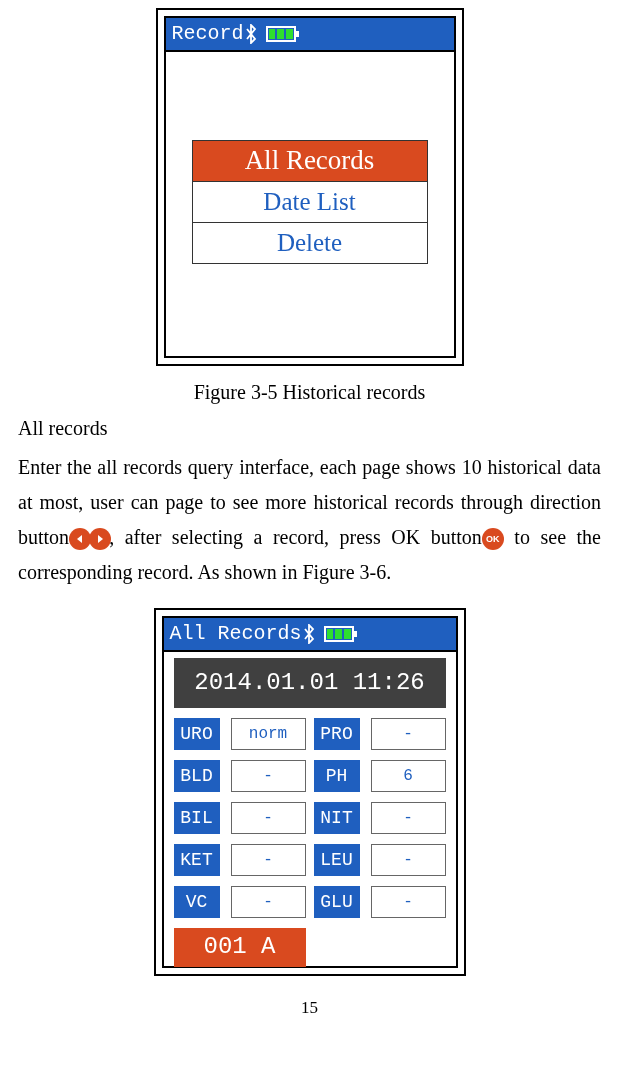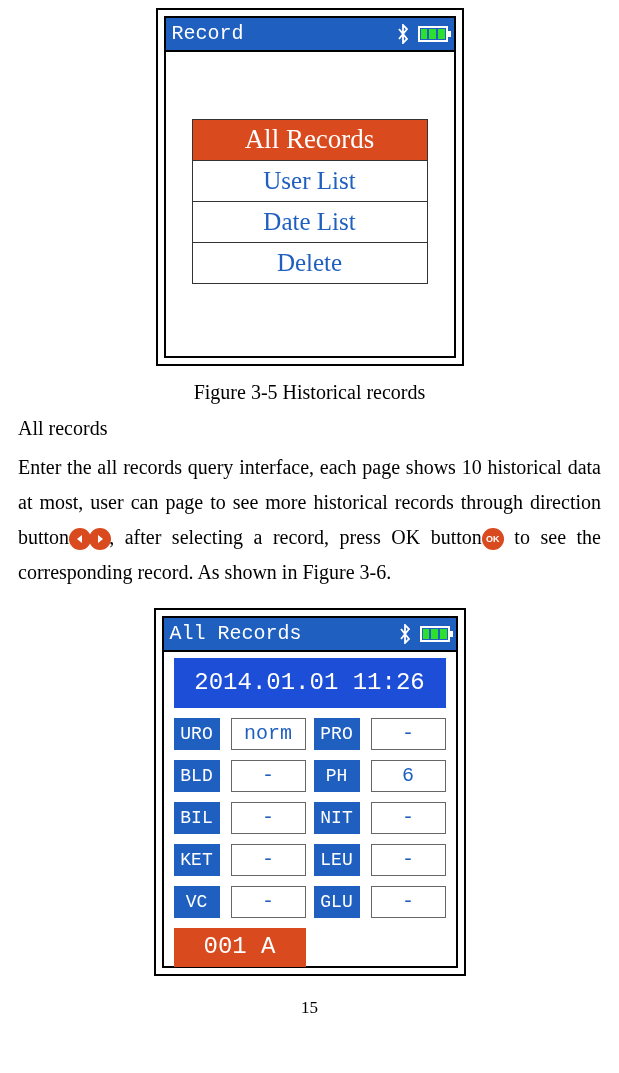--- a/index.html
+++ b/index.html
@@ -31,21 +31,20 @@
     flex-direction: column;
   }
 
   
   .titlebar {
     background: #1f5fbf;
     color: #fff;
     height: 34px;
     display: flex;
     align-items: center;
-    justify-content: space-between;
     padding: 0 6px;
     font-family: "Courier New", monospace;
     font-size: 20px;
     border-bottom: 2px solid #000;
   }
   .titlebar-icons {
     display: flex;
     align-items: center;
     gap: 8px;
   }
@@ -150,21 +149,21 @@
     font-family: sans-serif;
   }
 
   
   .details-body {
     flex: 1;
     display: flex;
     flex-direction: column;
   }
   .timestamp-row {
-    background: #1d4ed8;
+    background: #404040;
     color: #fff;
     font-family: "Courier New", monospace;
     font-size: 24px;
     text-align: center;
     padding: 6px 0;
     margin: 6px 10px 2px 10px;
   }
   .params-grid {
     flex: 1;
     display: grid;
@@ -188,21 +187,21 @@
     font-size: 18px;
   }
   .param .val {
     flex: 1;
     border: 1px solid #666;
     background: #fff;
     color: #1f5fbf;
     display: flex;
     align-items: center;
     justify-content: center;
-    font-size: 20px;
+    font-size: 16px;
   }
   .param.glu-row .val { flex:1; }
   .record-id {
     background: #d94a1f;
     color: #fff;
     font-family: "Courier New", monospace;
     font-size: 24px;
     display: flex;
     align-items: center;
     justify-content: center;
@@ -232,23 +231,20 @@
             <span class="cell"></span>
             <span class="cell"></span>
         </span>
       </span>
     </div>
     <div class="menu-area">
       <div class="menu-item selected">
           <span>All Records</span>
         </div>
       <div class="menu-item">
-          <span>User List</span>
-        </div>
-      <div class="menu-item">
           <span>Date List</span>
         </div>
       <div class="menu-item">
           <span>Delete</span>
         </div>
     </div>
   </div>
 </div>
 
 <p class="fig-caption">Figure 3-5 Historical records</p>

